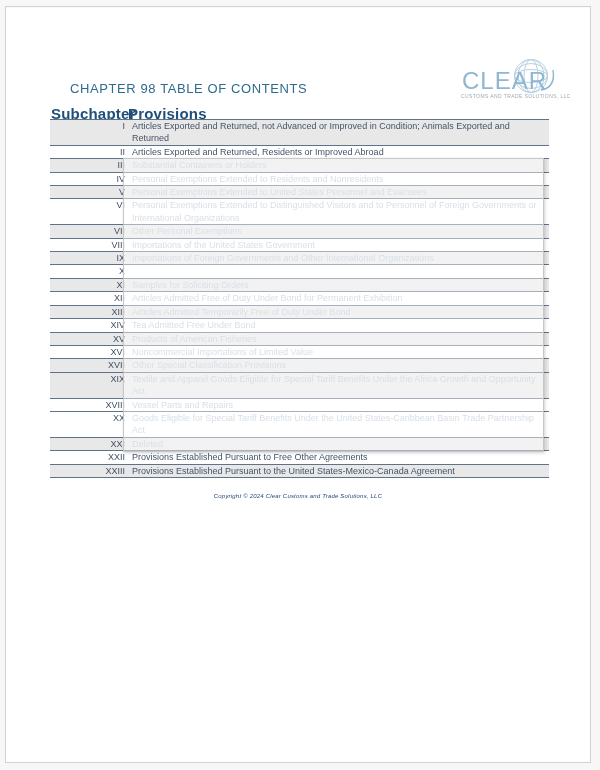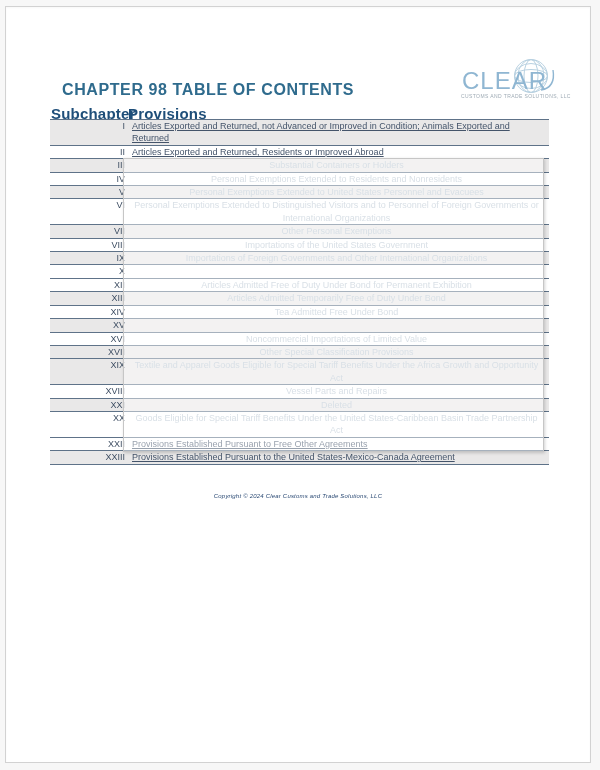--- a/index.html
+++ b/index.html
@@ -17,22 +17,22 @@
     background:#f7f7f7;
     font-family:"Liberation Sans",sans-serif;
     overflow:hidden;
   }
   .page{
     position:absolute;left:5px;top:6px;width:584px;height:755px;
     background:#ffffff;border:1px solid #d2d2d2;
     box-shadow:inset 0 1px 2px rgba(0,0,0,0.03);
   }
   .doc-title{
-    position:absolute;left:56px;top:74px;
-    font-size:16px;font-weight:700;letter-spacing:0.6px;
+    position:absolute;left:64px;top:74px;
+    font-size:13px;font-weight:400;letter-spacing:0.6px;
     color:var(--accent);
   }
   .logo{position:absolute;left:455px;top:50px;width:100px;height:48px;}
   .logo svg{display:block;}
   .logo-tagline{
     position:absolute;left:0px;top:36px;width:100px;
     font-size:5px;letter-spacing:0.4px;color:#9fabb5;
     text-align:center;white-space:nowrap;
   }
   .col-headers{position:absolute;left:44px;top:98px;width:499px;height:14px;}
@@ -52,22 +52,22 @@
     border-top:1px solid var(--line);
     min-height:12.4px;line-height:12.4px;font-size:9px;
   }
   .row.odd{background:var(--band);}
   .row.even{background:#ffffff;}
   .num{
     flex:none;width:75px;padding-right:4px;text-align:right;
     color:#3e4e63;font-weight:500;
   }
   .prov{flex:1;padding-left:3px;padding-right:8px;}
-  .active .prov{color:var(--dark);text-decoration:underline;}
-  .locked .prov{color:var(--faded);text-align:center;}
+  .active .prov{color:var(--dark);}
+  .locked .prov{color:var(--faded);}
   .overlay{
     position:absolute;left:73px;right:5px;
     background:rgba(255,255,255,0.45);
     border:1px solid #c6c6c6;
     box-shadow:1px 1px 3px rgba(0,0,0,0.18);
     pointer-events:none;
   }
   .copyright{
     position:absolute;left:0;top:486px;width:100%;
     text-align:center;font-size:6px;font-style:italic;
@@ -135,58 +135,63 @@
         <span class="num">VIII</span>
         <span class="prov">Importations of the United States Government</span>
       </div>
       <div class="row odd locked">
         <span class="num">IX</span>
         <span class="prov">Importations of Foreign Governments and Other International Organizations</span>
       </div>
       <div class="row even locked">
         <span class="num">X</span>
       </div>
+      <div class="row odd locked">
+        <span class="num">XI</span>
+        <span class="prov">Samples for Soliciting Orders</span>
+      </div>
       <div class="row even locked">
         <span class="num">XII</span>
         <span class="prov">Articles Admitted Free of Duty Under Bond for Permanent Exhibition</span>
       </div>
       <div class="row odd locked">
         <span class="num">XIII</span>
         <span class="prov">Articles Admitted Temporarily Free of Duty Under Bond</span>
       </div>
       <div class="row even locked">
         <span class="num">XIV</span>
         <span class="prov">Tea Admitted Free Under Bond</span>
       </div>
       <div class="row odd locked">
         <span class="num">XV</span>
+        <span class="prov">Products of American Fisheries</span>
       </div>
       <div class="row even locked">
         <span class="num">XVI</span>
         <span class="prov">Noncommercial Importations of Limited Value</span>
       </div>
       <div class="row odd locked">
         <span class="num">XVII</span>
         <span class="prov">Other Special Classification Provisions</span>
       </div>
       <div class="row odd locked">
         <span class="num">XIX</span>
         <span class="prov">Textile and Apparel Goods Eligible for Special Tariff Benefits Under the Africa Growth and Opportunity Act</span>
       </div>
       <div class="row even locked">
         <span class="num">XVIII</span>
         <span class="prov">Vessel Parts and Repairs</span>
       </div>
+      <div class="row even locked">
+        <span class="num">XX</span>
+        <span class="prov">Goods Eligible for Special Tariff Benefits Under the United States-Caribbean Basin Trade Partnership Act</span>
+      </div>
       <div class="row odd locked">
         <span class="num">XXI</span>
         <span class="prov">Deleted</span>
-      </div>
-      <div class="row even locked">
-        <span class="num">XX</span>
-        <span class="prov">Goods Eligible for Special Tariff Benefits Under the United States-Caribbean Basin Trade Partnership Act</span>
       </div>
       <div class="row even active">
         <span class="num">XXII</span>
         <span class="prov">Provisions Established Pursuant to Free Other Agreements</span>
       </div>
       <div class="row odd active">
         <span class="num">XXIII</span>
         <span class="prov">Provisions Established Pursuant to the United States-Mexico-Canada Agreement</span>
       </div>
       <div class="overlay" style="top: 39px; height: 292px;"></div>

